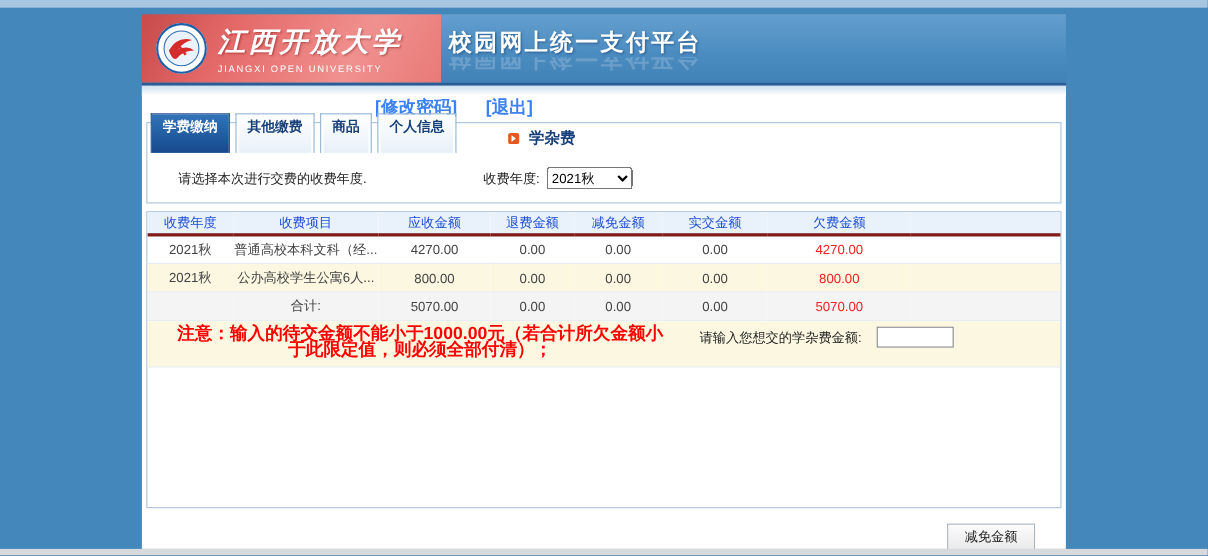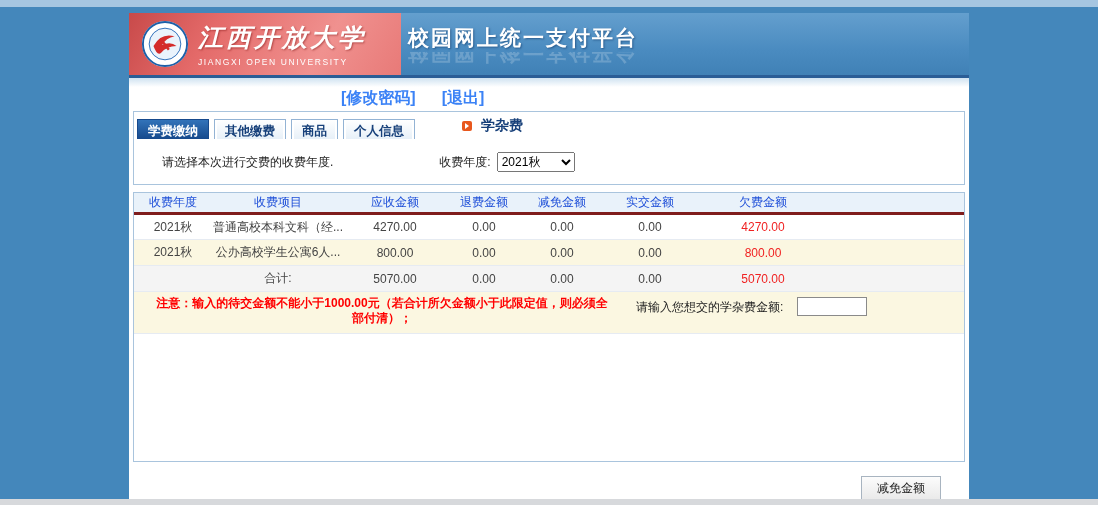--- a/index.html
+++ b/index.html
@@ -47,21 +47,21 @@
   
   .white-panel { background:#fff; height:421px; position:relative; }
   .fade-strip { height:9px; background:linear-gradient(180deg,#cfe2f1,#ffffff); }
   .links-row { height:22px; display:flex; gap:26px; padding-left:212px; align-items:center; }
   .links-row a { color:#3b82f6; font-size:16px; font-weight:bold; text-decoration:none; cursor:pointer; }
 
   
   .tab-box { margin:2px 4px 0; border:1px solid #a9c4dd; height:74px; }
   .tab-row { display:flex; align-items:flex-end; height:27px; padding-top:2px; }
   .tab {
-    height:20px; line-height:23px; text-align:center; font-size:12.5px; font-weight:bold;
+    height:36px; line-height:23px; text-align:center; font-size:12.5px; font-weight:bold;
     color:#17407a; padding:0 10px; background:linear-gradient(180deg,#ffffff,#e7f0f8);
     border:1px solid #93b3d4; border-bottom:none; margin-right:5px; cursor:pointer; white-space:nowrap;
     box-shadow:inset -2px 0 0 #ffffff, inset 2px 0 0 #ffffff;
   }
   .tab.active {
     background:linear-gradient(180deg,#3273b9,#16498c); color:#fff;
     border-color:#16498c; margin-left:3px; box-shadow:none;
   }
   .section-badge { display:flex; align-items:center; margin-left:42px; margin-bottom:4px; }
   .bullet {
@@ -92,21 +92,21 @@
   .row-cream td { background:#fbf7e1; }
   .row-total td { background:#f4f4f4; }
   .red { color:#f02222; }
 
   .note-row {
     display:flex; align-items:flex-start; background:#fbf7e1;
     padding:4px 0 7px; border-bottom:1px solid #e6ebf2;
   }
   .warning {
     width:452px; margin-left:22px; text-align:center;
-    color:#ff0000; font-size:12px; font-weight:bold; line-height:15px;
+    color:#ff0000; font-size:16px; font-weight:bold; line-height:15px;
   }
   .input-label { font-size:12px; color:#222; margin-left:28px; padding-top:3px; white-space:nowrap; }
   .fee-input { margin-left:14px; margin-top:1px; width:70px; height:19px; border:1px solid #8a8a8a; background:#fff; }
 
   .footer-row { text-align:right; padding-right:28px; margin-top:14px; }
   .confirm-btn {
     font-size:12px; color:#222; padding:3px 15px; cursor:pointer;
     background:linear-gradient(180deg,#fcfcfc,#e9e9e9); border:1px solid #a8b4c0;
     font-family:"Liberation Sans","DejaVu Sans",sans-serif;
   }

